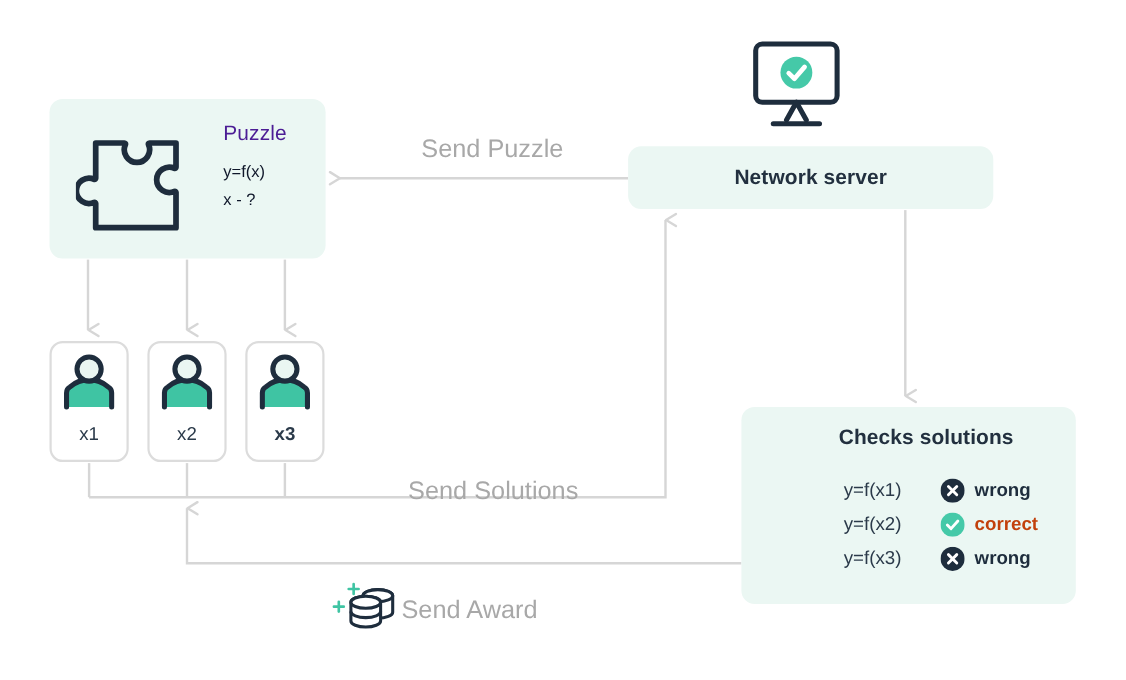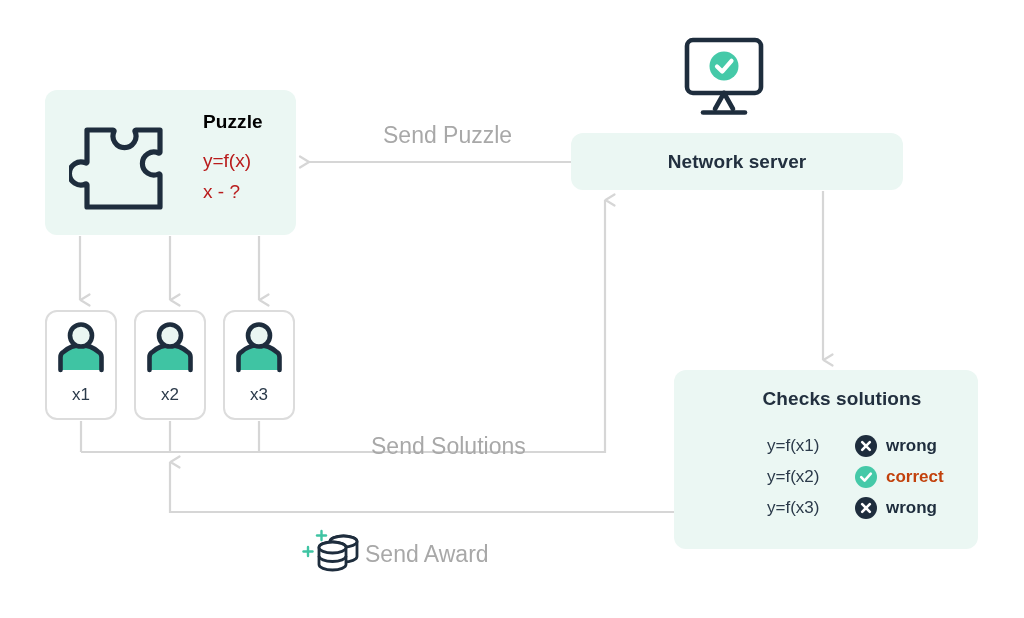--- a/index.html
+++ b/index.html
@@ -57,29 +57,29 @@
     left: 24px; top: 32px;
     width: 108px; height: 95px;
   }
   #puzzle-text {
     position: absolute;
     left: 158px; top: 22px;
     width: 110px;
   }
   .puzzle-title {
     font-size: 19px;
-    font-weight: bold;
-    color: #000000;
+    font-weight: normal;
+    color: #4c1d95;
     letter-spacing: 0.1px;
     margin: 0 0 14px 0;
     line-height: 1;
   }
   .puzzle-line {
-    font-size: 19px;
-    color: #b91c1c;
+    font-size: 15px;
+    color: #0f172a;
     line-height: 1.65;
     margin: 0;
     white-space: nowrap;
   }
 
   
   #monitor-icon {
     position: absolute;
     left: 683px; top: 36px;
     width: 82px; height: 84px;
@@ -137,21 +137,21 @@
     top: 310px;
     width: 72px;
     height: 110px;
     border: 2px solid #dcdcdc;
     border-radius: 12px;
     background: #ffffff;
     box-sizing: border-box;
   }
   #user-box-1 { left: 45px; }
   #user-box-2 { left: 134px; }
-  #user-box-3 { left: 223px; }
+  #user-box-3 { left: 223px; font-weight: bold; }
   .user-icon {
     position: absolute;
     left: 50%;
     transform: translateX(-50%);
     top: 9px;
     width: 54px;
     height: 54px;
   }
   .user-label {
     position: absolute;

